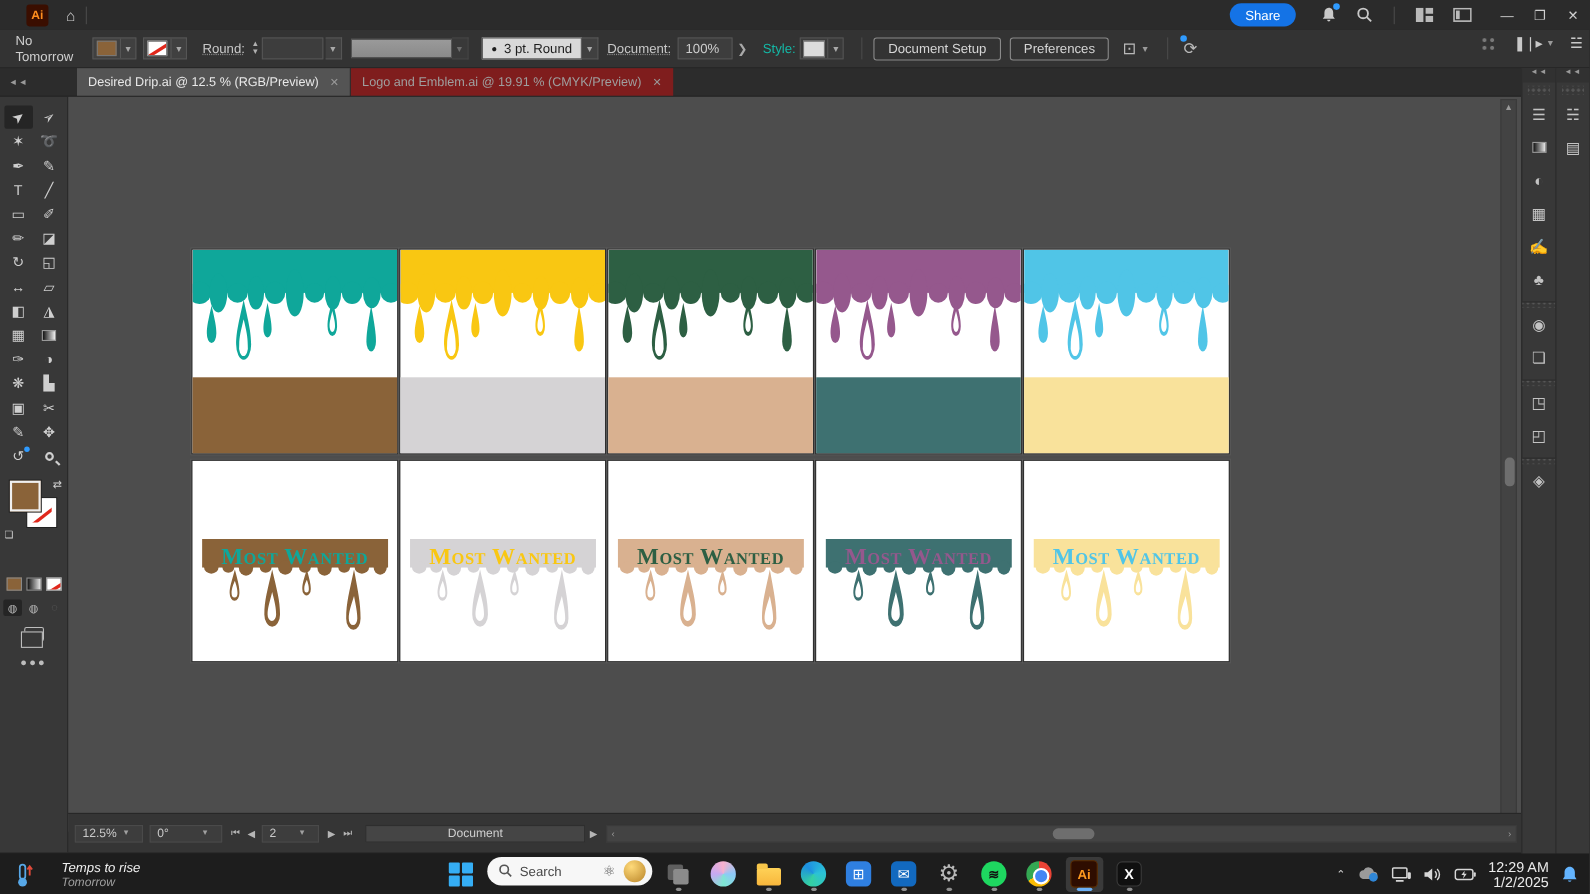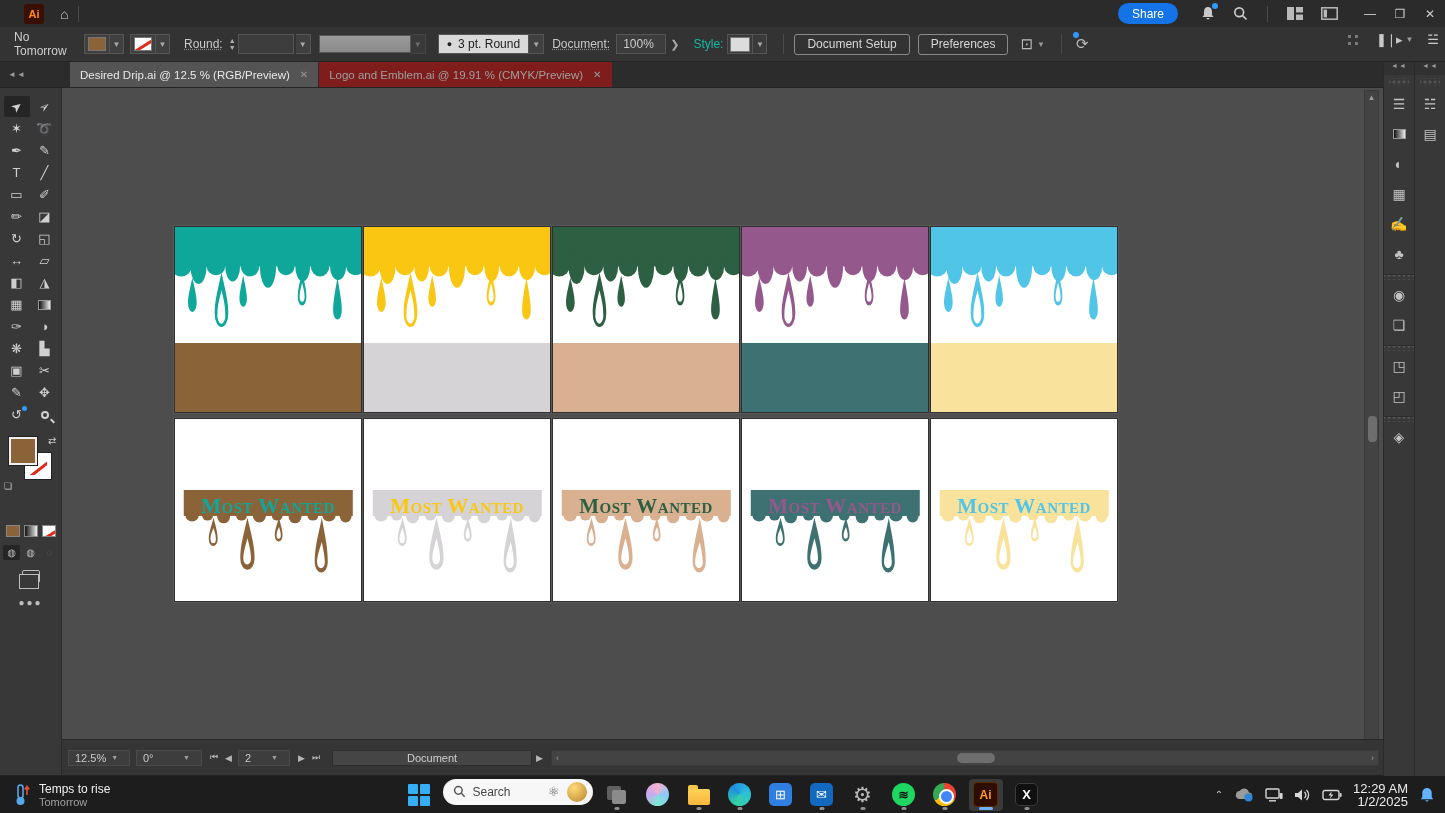--- a/index.html
+++ b/index.html
@@ -126,21 +126,21 @@
   #rightrail { position:absolute; right:0; top:62px; width:62px; height:714px; background:#333; display:flex; }
   .rail-col { width:31px; background:#383838; border-left:1px solid #2a2a2a; }
   .rail-head { height:13px; color:#9a9a9a; font-size:7px; text-align:center; letter-spacing:1px; background:#313131; }
   .grip { height:8px; margin:3px 5px; background:radial-gradient(circle,#565656 1.2px,transparent 1.6px); background-size:5px 5px; background-position:center; }
   .rail-ic { height:30px; display:flex; align-items:center; justify-content:center; color:#c3c3c3; font-size:14px; }
   .rail-sep { height:6px; border-top:1px solid #2c2c2c; margin-top:5px; background:radial-gradient(circle,#565656 1.1px,transparent 1.5px); background-size:5px 5px; background-position:center 3px; }
 
   
   #taskbar { position:absolute; left:0; top:776px; width:100%; height:37px; background:#1d1d1d;
     display:flex; align-items:center; color:#e6e6e6; }
-  #weather { display:flex; align-items:center; gap:9px; margin-left:14px; width:220px; }
+  #weather { display:flex; align-items:flex-end; gap:26px; margin-left:14px; width:220px;font-style:italic; }
   #weather .t1 { font-size:12px; color:#f0f0f0; }
   #weather .t2 { font-size:11px; color:#9f9f9f; }
   #tb-center { position:absolute; left:50%; transform:translateX(-50%); display:flex; align-items:flex-start; gap:7px; }
   .tb-app { width:34px; height:32px; display:flex; align-items:center; justify-content:center; position:relative; border-radius:4px; }
   .tb-app.active { background:#3a3a3a; }
   .tb-app .ind { position:absolute; bottom:1px; left:50%; transform:translateX(-50%);
     width:5px; height:3px; border-radius:2px; background:#8f8f8f; }
   .tb-app.active .ind { width:14px; background:#6cb0f5; }
   #searchpill { width:150px; height:26px; background:#f7f7f7; border-radius:13px; display:flex; align-items:center;
     color:#474747; font-size:12px; padding:0 6px 0 10px; gap:7px; }

